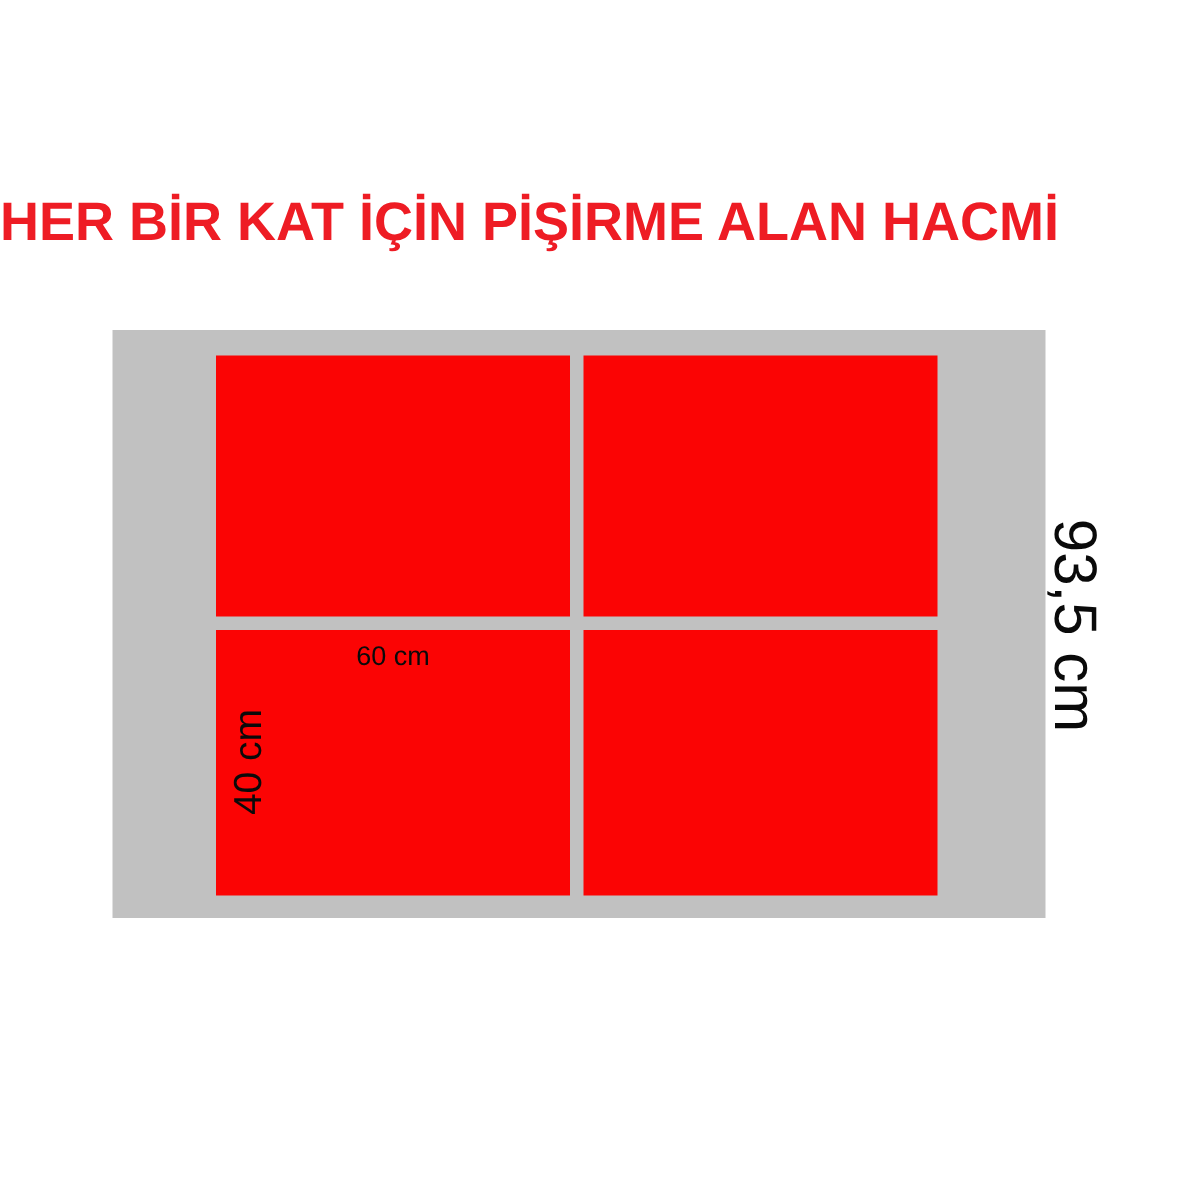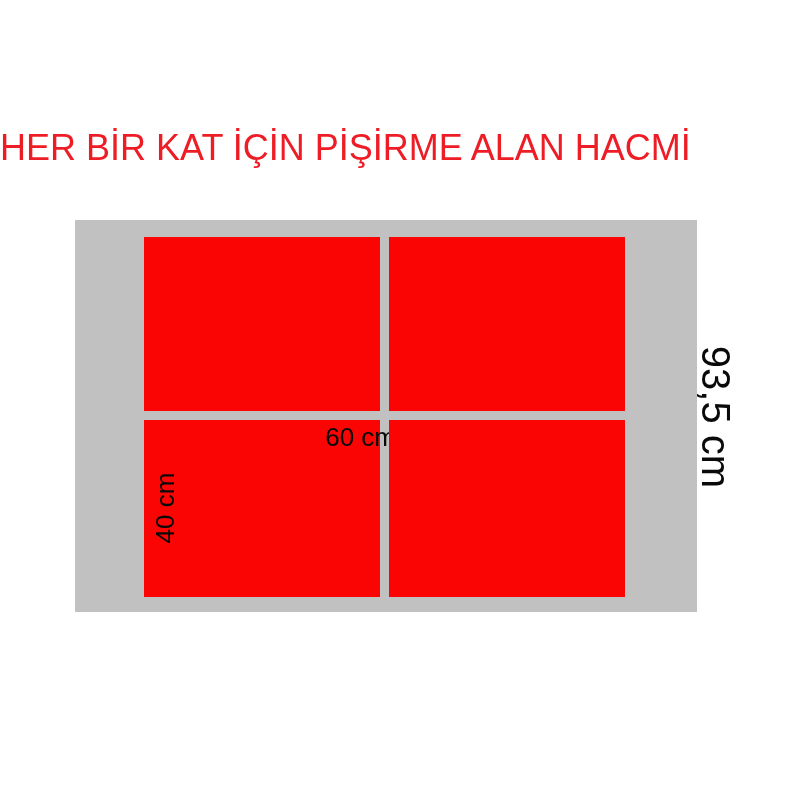--- a/index.html
+++ b/index.html
@@ -21,21 +21,21 @@
     background: var(--page-bg);
     overflow: hidden;
   }
   .page-title {
     position: absolute;
     top: 126px;
     left: 0;
     width: 684px;
     text-align: center;
     font-size: 36px;
-    font-weight: normal;
+    font-weight: bold;
     line-height: 44px;
     letter-spacing: 0px;
     color: var(--title-red);
     white-space: nowrap;
   }
   .tray {
     position: absolute;
     left: 75px;
     top: 220px;
     width: 622px;
@@ -50,24 +50,24 @@
   .zone.tr { left: 314px; top: 17px;  width: 236px; height: 174px; }
   .zone.bl { left: 69px;  top: 200px; width: 236px; height: 177px; }
   .zone.br { left: 314px; top: 200px; width: 236px; height: 177px; }
   .dim-label {
     color: var(--label-black);
     white-space: nowrap;
   }
   .zone-width-label {
     position: absolute;
     top: 4px;
-    left: 16px;
+    left: 0;
     width: 100%;
-    text-align: right;
-    font-size: 26px;
+    text-align: center;
+    font-size: 18px;
     line-height: 26px;
   }
   .zone-height-label {
     position: absolute;
     left: 21px;
     top: 88px;
     font-size: 26px;
     line-height: 26px;
     transform: translate(-50%, -50%) rotate(-90deg);
   }

